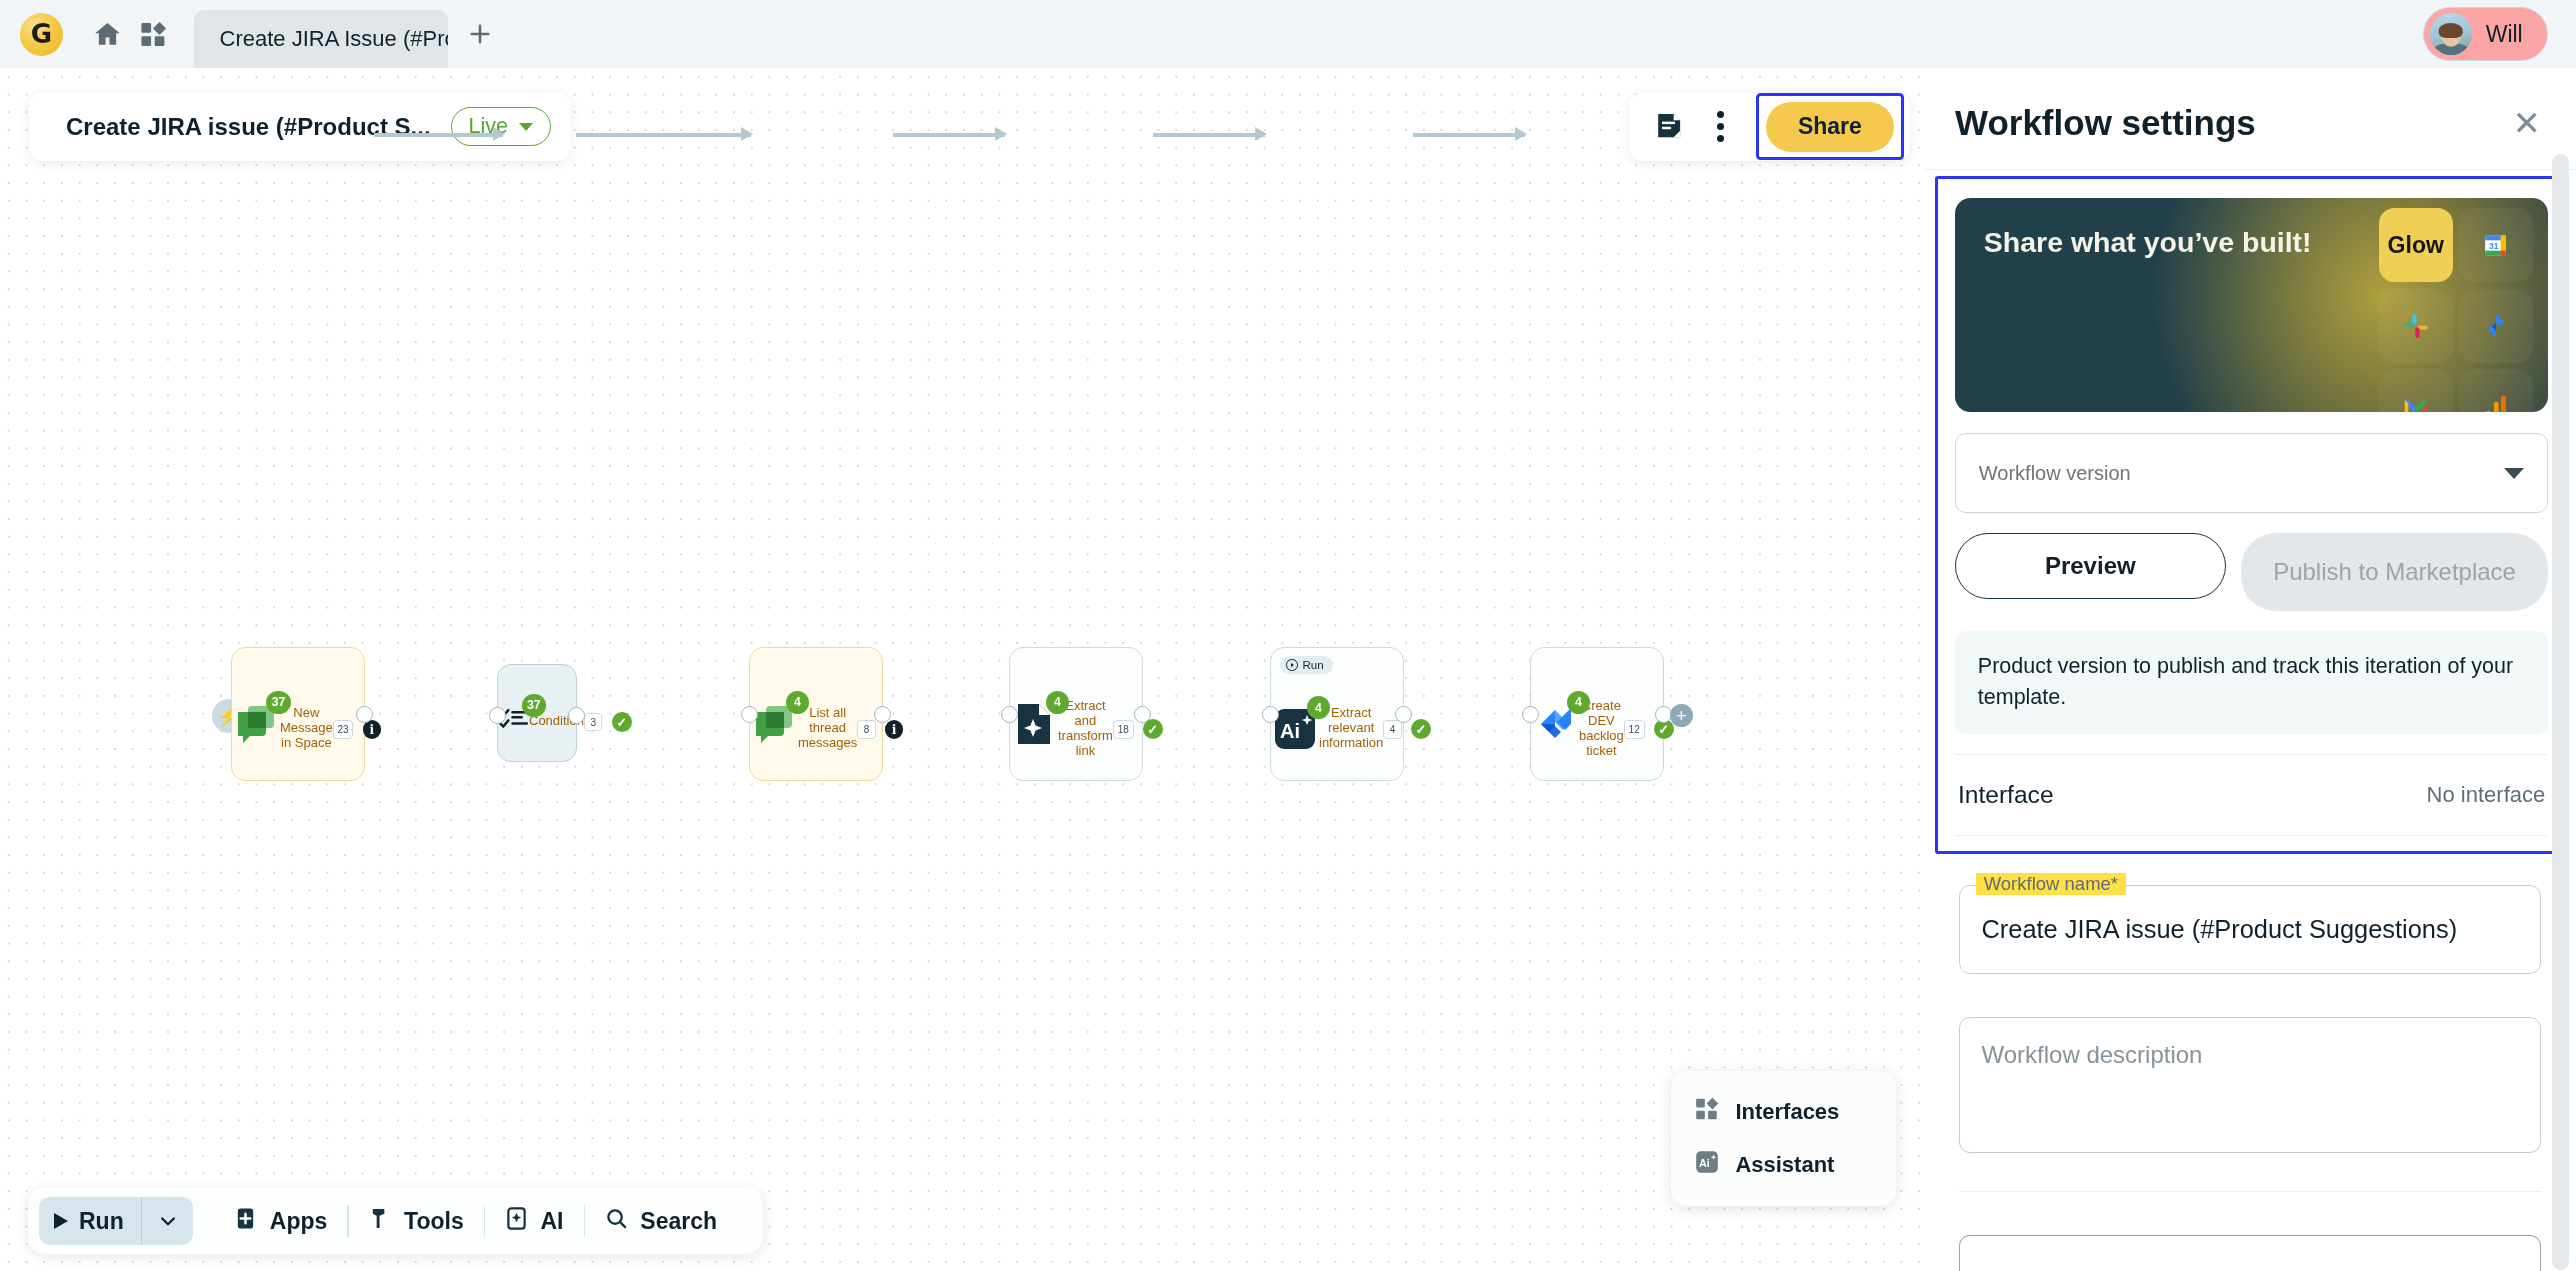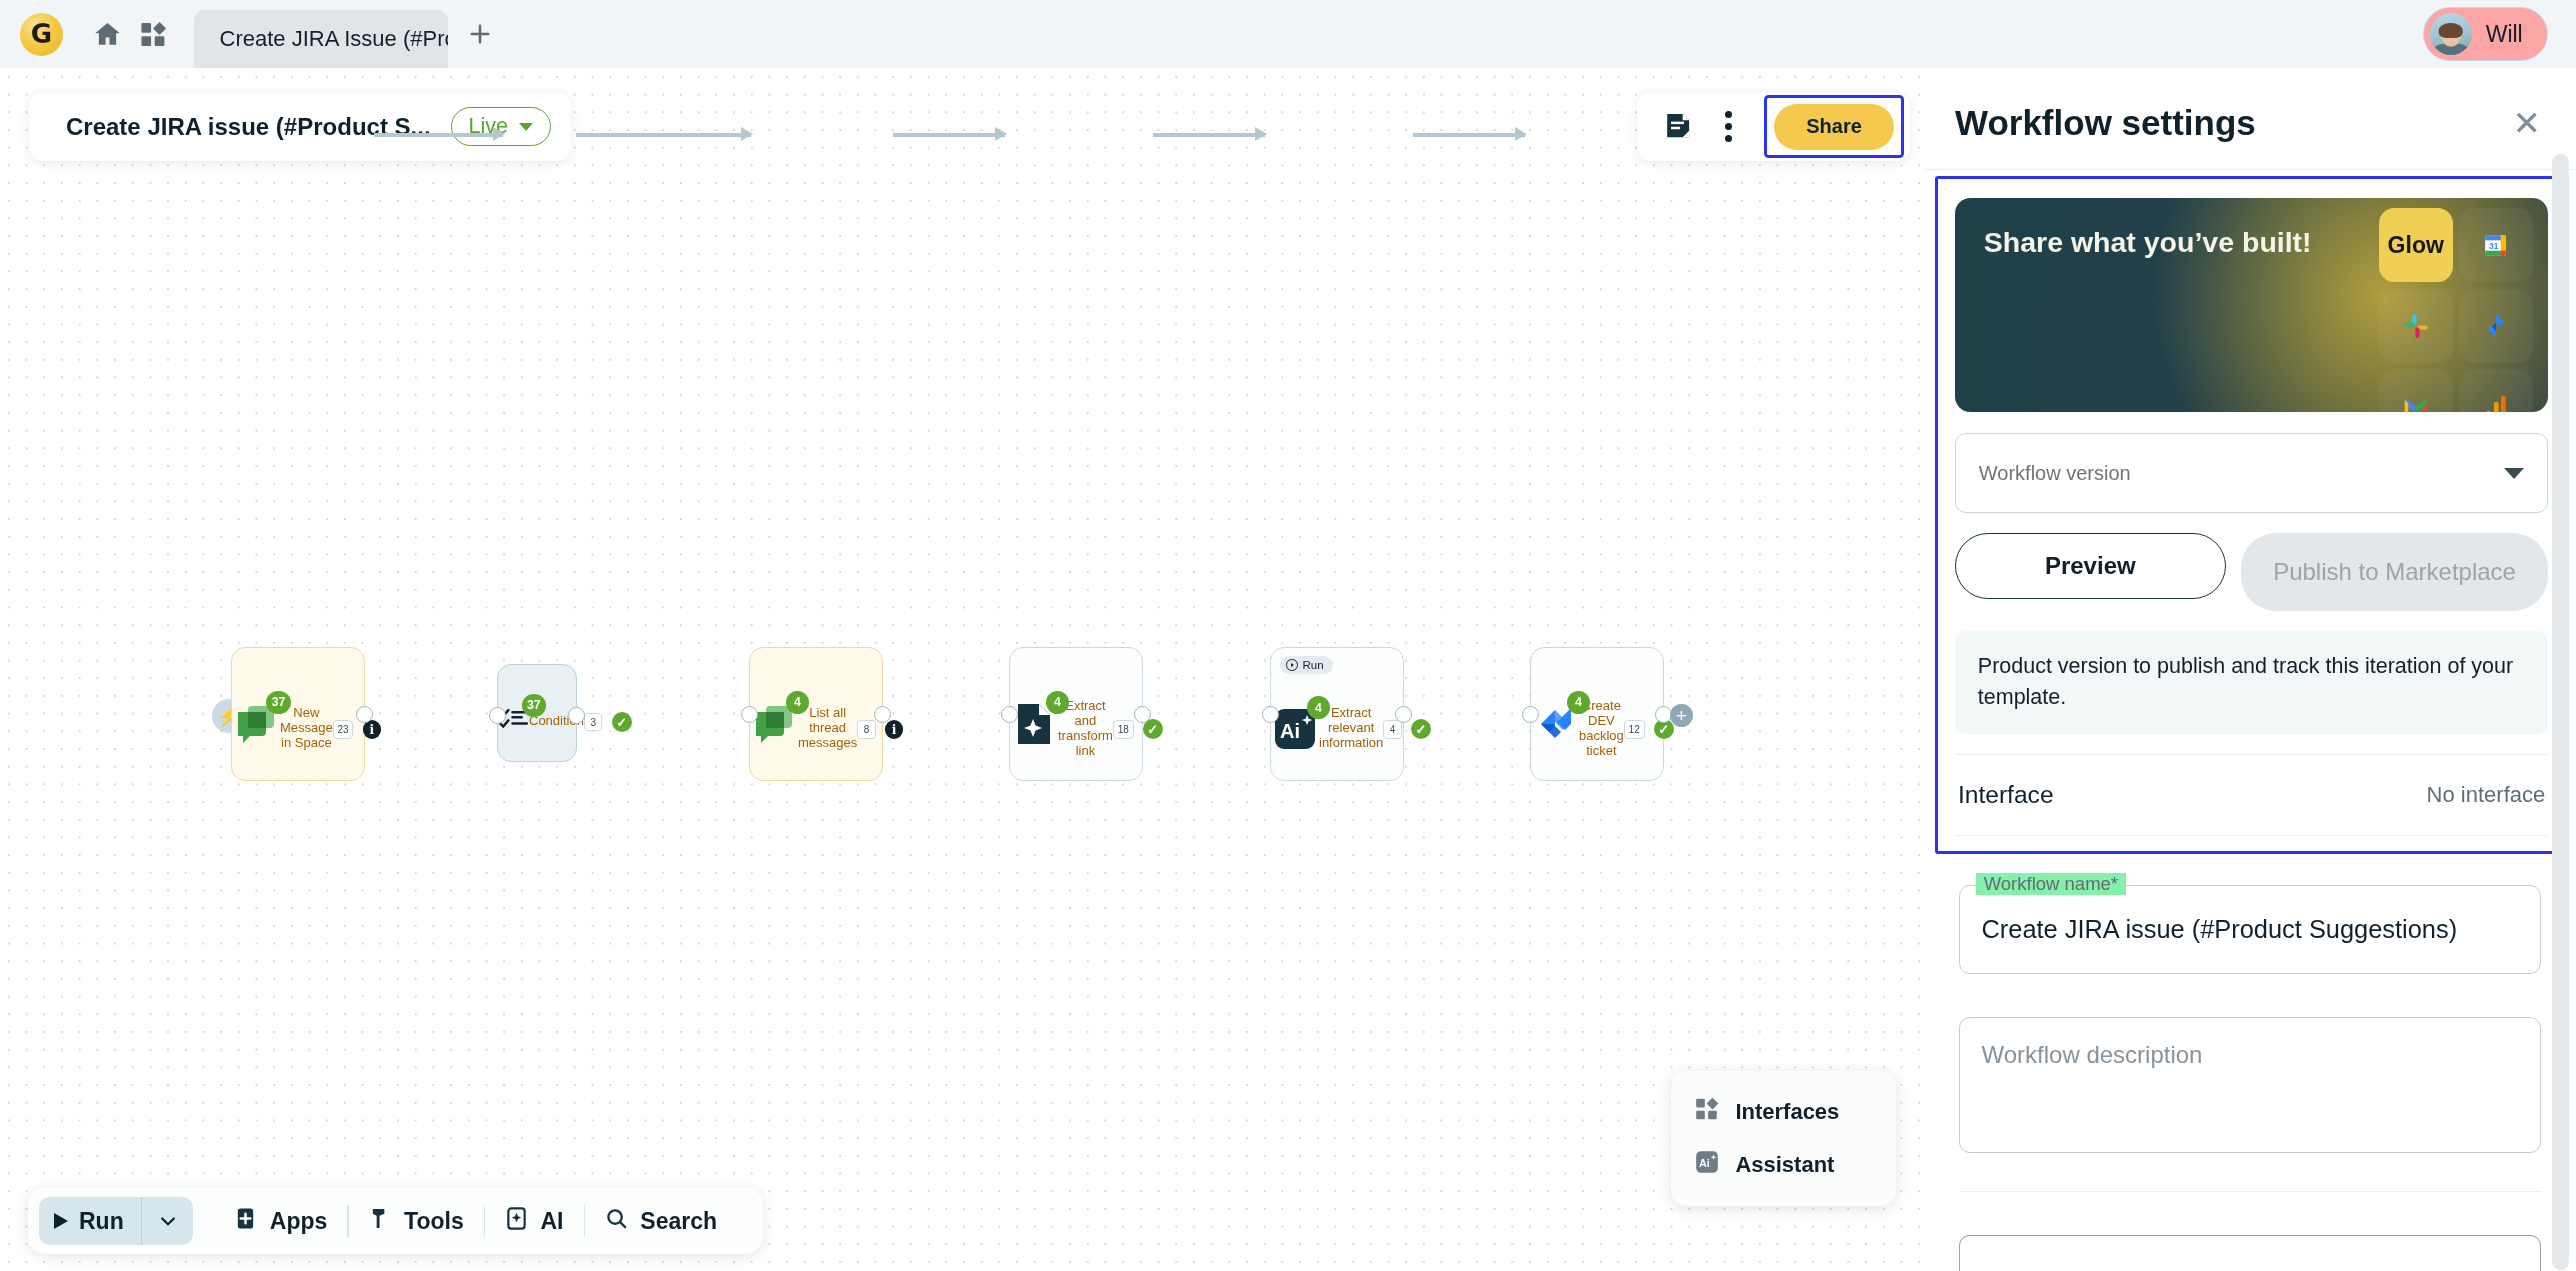--- a/index.html
+++ b/index.html
@@ -117,21 +117,21 @@
     height: 68px; background: #fff; border-radius: 14px;
     box-shadow: 0 1.5px 9.2px rgba(20,40,60,.10);
     display: flex; align-items: center; padding: 0 6.2px 0 24.6px; gap: 20px;
   }
   .kebab { display:flex; flex-direction:column; gap:5.4px; align-items:center; padding: 0 12.3px; }
   .kebab span { width:7px;height:7px;border-radius:50%;background:#10212c; display:block;}
   .share-wrap { border: 3.8px solid #2b34f0; border-radius: 4.6px; padding: 5.4px 7px; }
   .share-btn {
     background: #f5c84e; color: #10212c;
     border: none; border-radius: 31px;
-    padding: 11.5px 32px; font-size: 20px; font-weight: 700;
+    padding: 11.5px 32px; font-size: 23px; font-weight: 700;
     font-family: "Liberation Sans", sans-serif; cursor: pointer;
   }
 
   
   .node {
     position: absolute; width: 134px; height: 134px;
     border-radius: 14px; background: #fcfdfd;
     border: 1.2px solid #cdd9de;
     display: flex; align-items: center;
     padding-top: 20px;
@@ -309,21 +309,21 @@
   }
   .iface-label { font-size: 24.6px; color:#10212c; }
   .iface-value { font-size: 22px; color:#5f6d75; }
 
   .field-wrap { margin: 31px 35px 0 35px; position:relative; }
   .field-outline {
     border: 1.5px solid #c4ccd1; border-radius: 10.8px;
     height: 89px; display:flex;align-items:center; padding: 0 21.5px;
   }
   .field-legend {
-    position:absolute; left: 17px; top: -12.3px; background:#86efac;
+    position:absolute; left: 17px; top: -12.3px; background:#fde047;
     padding: 0 7.7px; font-size: 18.5px; color:#5f6d75;
   }
   .field-value { font-size: 25.4px; color:#10212c; }
   .desc-box {
     margin: 43px 35px 0 35px;
     border: 1.5px solid #c4ccd1; border-radius: 10.8px;
     height: 160px; padding: 23px 21.5px;
     font-size: 24px; color:#87929a;
   }
   .bottom-div { margin: 38px 35px 0 35px; border-top: 1.5px solid #eceff1; }

